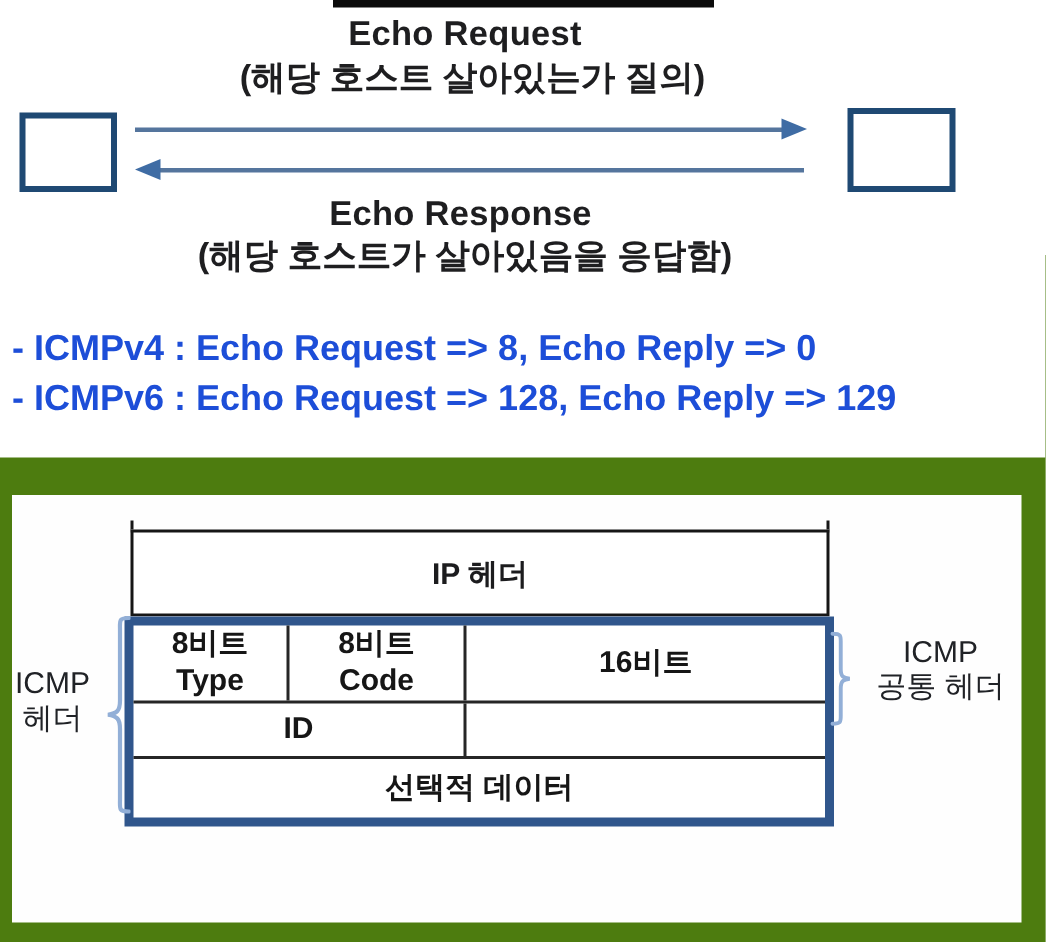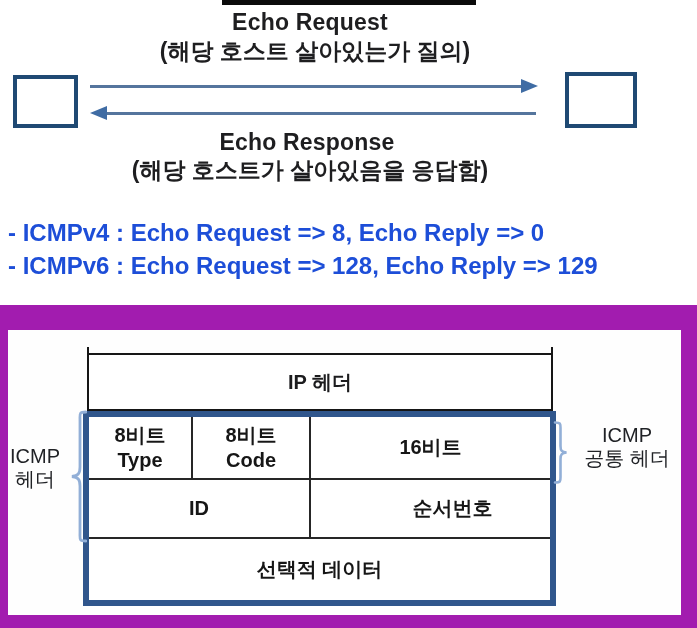--- a/index.html
+++ b/index.html
@@ -30,27 +30,27 @@
   .arrow-request .line{left:0;right:15px;}
   .arrow-request .head{right:0;top:0;border-left:17px solid #3f6ca4;}
   .arrow-response{left:90px;top:106px;width:446px;}
   .arrow-response .line{left:15px;right:0;}
   .arrow-response .head{left:0;top:0;border-right:17px solid #3f6ca4;}
   
   .note{left:8px;font-size:24px;font-weight:600;color:#1d4ed8;white-space:pre;}
   .note1{top:219px;}
   .note2{top:252px;}
   
-  .panel{left:0;top:305px;width:697px;height:323px;background:#a21caf;}
+  .panel{left:0;top:305px;width:697px;height:323px;background:#4d7c0f;}
   .panel-inner{left:8px;top:25px;width:673px;height:285px;background:#fefefe;}
   .ip-tick{width:2px;height:8px;background:#161616;top:17px;}
   .ip-box{left:79px;top:23px;width:466px;height:58px;border:2px solid #161616;
     box-sizing:border-box;display:flex;align-items:center;justify-content:center;
     font-size:20px;font-weight:600;background:#ffffff;}
-  .icmp-box{left:75px;top:81px;width:473px;height:195px;border:6px solid #30568c;
+  .icmp-box{left:75px;top:81px;width:473px;height:140px;border:6px solid #30568c;
     box-sizing:border-box;background:#ffffff;display:flex;flex-direction:column;}
   .prow{display:flex;box-sizing:border-box;}
   .prow1{height:64px;border-bottom:2px solid #262626;}
   .prow2{height:59px;border-bottom:2px solid #262626;gap:44px;}
   .prow3{height:62px;}
   .pcell{box-sizing:border-box;display:flex;flex-direction:column;align-items:center;justify-content:center;
     font-size:20px;font-weight:600;line-height:25px;color:#161616;}
   .vdiv{border-right:2px solid #262626;}
   .c-type{width:104px;}
   .c-code{width:118px;}
@@ -112,23 +112,20 @@
           <span>Code</span>
         </div>
         <div class="pcell c-checksum">
           <span>16비트</span>
         </div>
       </div>
       <div class="prow prow2">
         <div class="pcell vdiv c-id">
           <span>ID</span>
         </div>
-        <div class="pcell c-seq">
-          <span>순서번호</span>
-        </div>
       </div>
       <div class="prow prow3">
         <div class="pcell c-wide">
           <span>선택적 데이터</span>
         </div>
       </div>
     </div>
 
     <svg class="abs brace brace-left" width="20" height="133" viewBox="0 0 20 133">
       <path d="M19 2 C12 2 13 3.5 13 10.5 L13 57 C13 64 11 65.5 5 66.5 C11 67.5 13 69 13 76 L13 122.5 C13 129.5 12 131 19 131" fill="none" stroke="#92afd7" stroke-width="2.8" stroke-linecap="round"></path>

